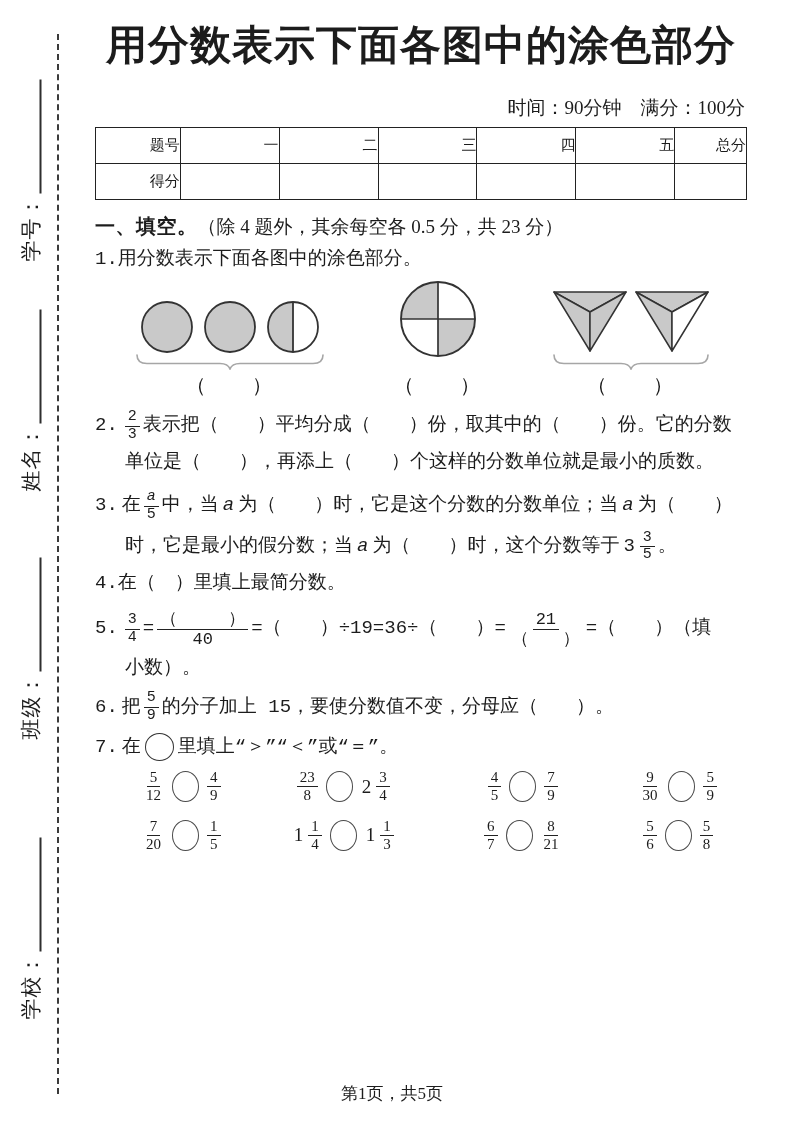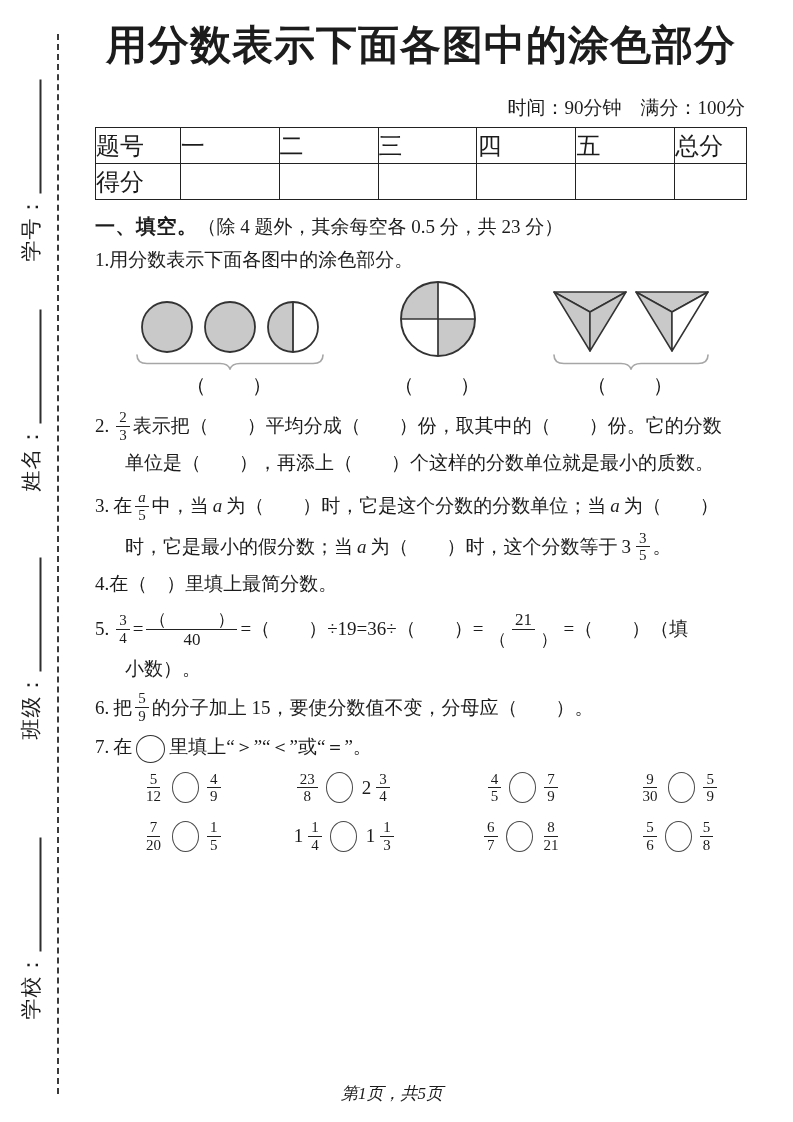--- a/index.html
+++ b/index.html
@@ -20,26 +20,26 @@
     font-size:21px; letter-spacing:1px; white-space:nowrap;
   }
   .mf-line { display:inline-block; width:114px; height:20px; border-bottom:2px solid #2e2e2e; margin-left:2px; }
   
   .content { position:absolute; left:95px; top:20px; width:652px; }
   .title { text-align:center; font-size:41px; font-weight:700; line-height:1.25; letter-spacing:1px; }
   .subtitle { text-align:center; font-size:33px; font-weight:700; margin-top:18px; letter-spacing:1px; }
   .info { text-align:right; font-size:19px; margin-top:24px; padding-right:2px; }
   
   table.score { border-collapse:collapse; width:100%; margin-top:6px; table-layout:fixed; }
-  table.score td { border:1.6px solid #222; text-align:left; font-size:24px; height:35px; padding:0; }
+  table.score td { border:1.6px solid #222; text-align:right; font-size:15px; height:35px; padding:0; }
   
   .sec-head { margin-top:13px; font-size:20px; }
   .sec-head b { font-weight:700; letter-spacing:0.5px; }
   .sec-head span { font-size:19px; }
-  .line { font-size:19px; margin-top:6px; line-height:1.45; white-space:nowrap; }
+  .line { font-size:19px; margin-top:6px; line-height:1.45; white-space:nowrap;font-family:Liberation Mono, monospace; }
   .cont { padding-left:30px; }
   .q-no { margin-right:4px; }
   .vcenter { display:flex; align-items:center; white-space:nowrap; }
   .frac { display:inline-flex; flex-direction:column; align-items:center; vertical-align:middle; line-height:1.12; font-size:15px; margin:0 3px; }
   .frac .num { border-bottom:1.6px solid #222; padding:0 3px; }
   .frac .den { padding:0 3px; }
   .frac.wide { font-size:17px; }
   .it { font-style:italic; }
   .var { font-style:italic; margin:0 4px; }
   
@@ -49,21 +49,21 @@
   .fig-caption { font-size:20px; margin-top:2px; letter-spacing:2px; }
   
   .cmp-grid { display:grid; grid-template-columns:1fr 1.35fr 1.26fr 1fr; justify-items:center; margin-top:8px; padding-left:18px; }
   .cmp { display:inline-flex; align-items:center; font-size:19px; }
   .cmp-circle { display:inline-block; width:25px; height:29px; border:1.7px solid #4a4a4a; border-radius:50%; margin:0 5px; }
   .inline-circle { display:inline-block; width:27px; height:26px; border:1.7px solid #333; border-radius:50%; vertical-align:middle; margin:0 4px; }
   .whole { margin:0 2px 0 4px; }
   .whole:empty { display:none; margin:0; }
   
   .q4row { display:grid; grid-template-columns:207px 212px auto; font-size:19px; margin-top:8px; padding-left:30px; }
-  .footer { position:absolute; left:0; width:784px; top:1082px; text-align:center; font-size:17px;font-style:italic; }
+  .footer { position:absolute; left:0; width:784px; top:1082px; text-align:center; font-size:17px; }
 </style>
 </head>
 <body>
 
 <div class="page">
 
   <div class="dash-divider"></div>
   <div class="mfield" style="top:158px">
     <span>学号：</span>
       <span class="mf-line"></span>

